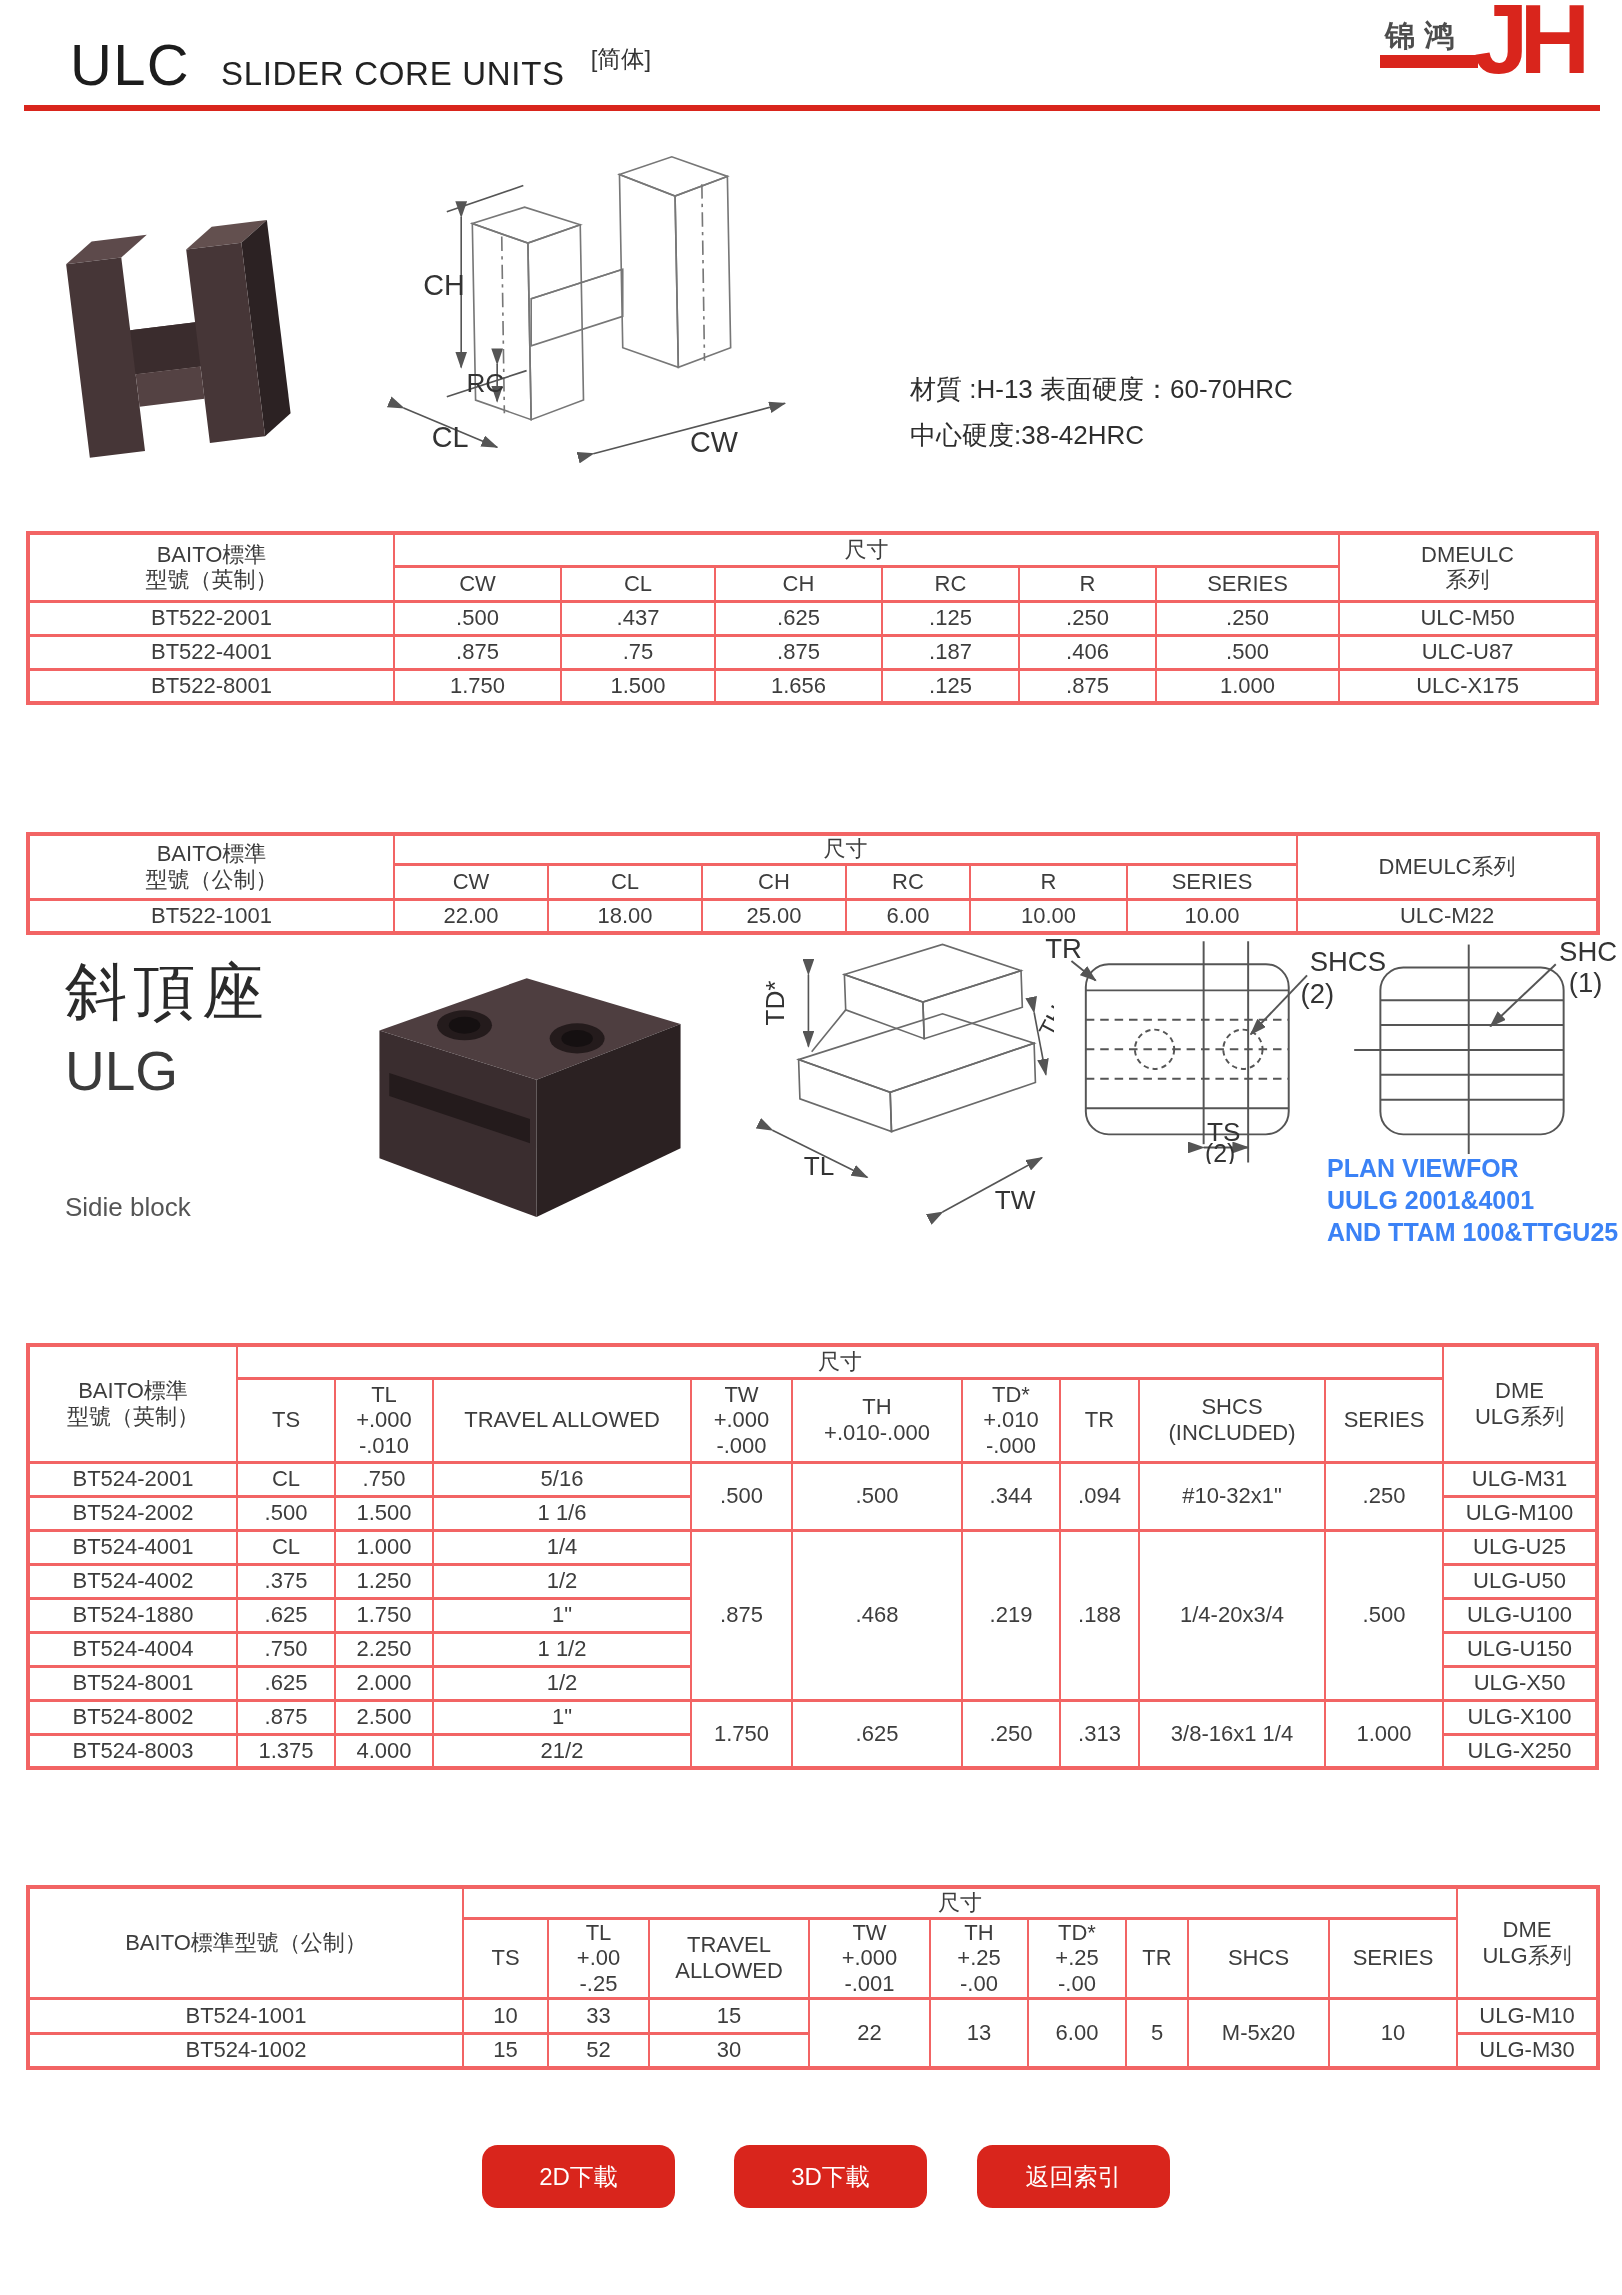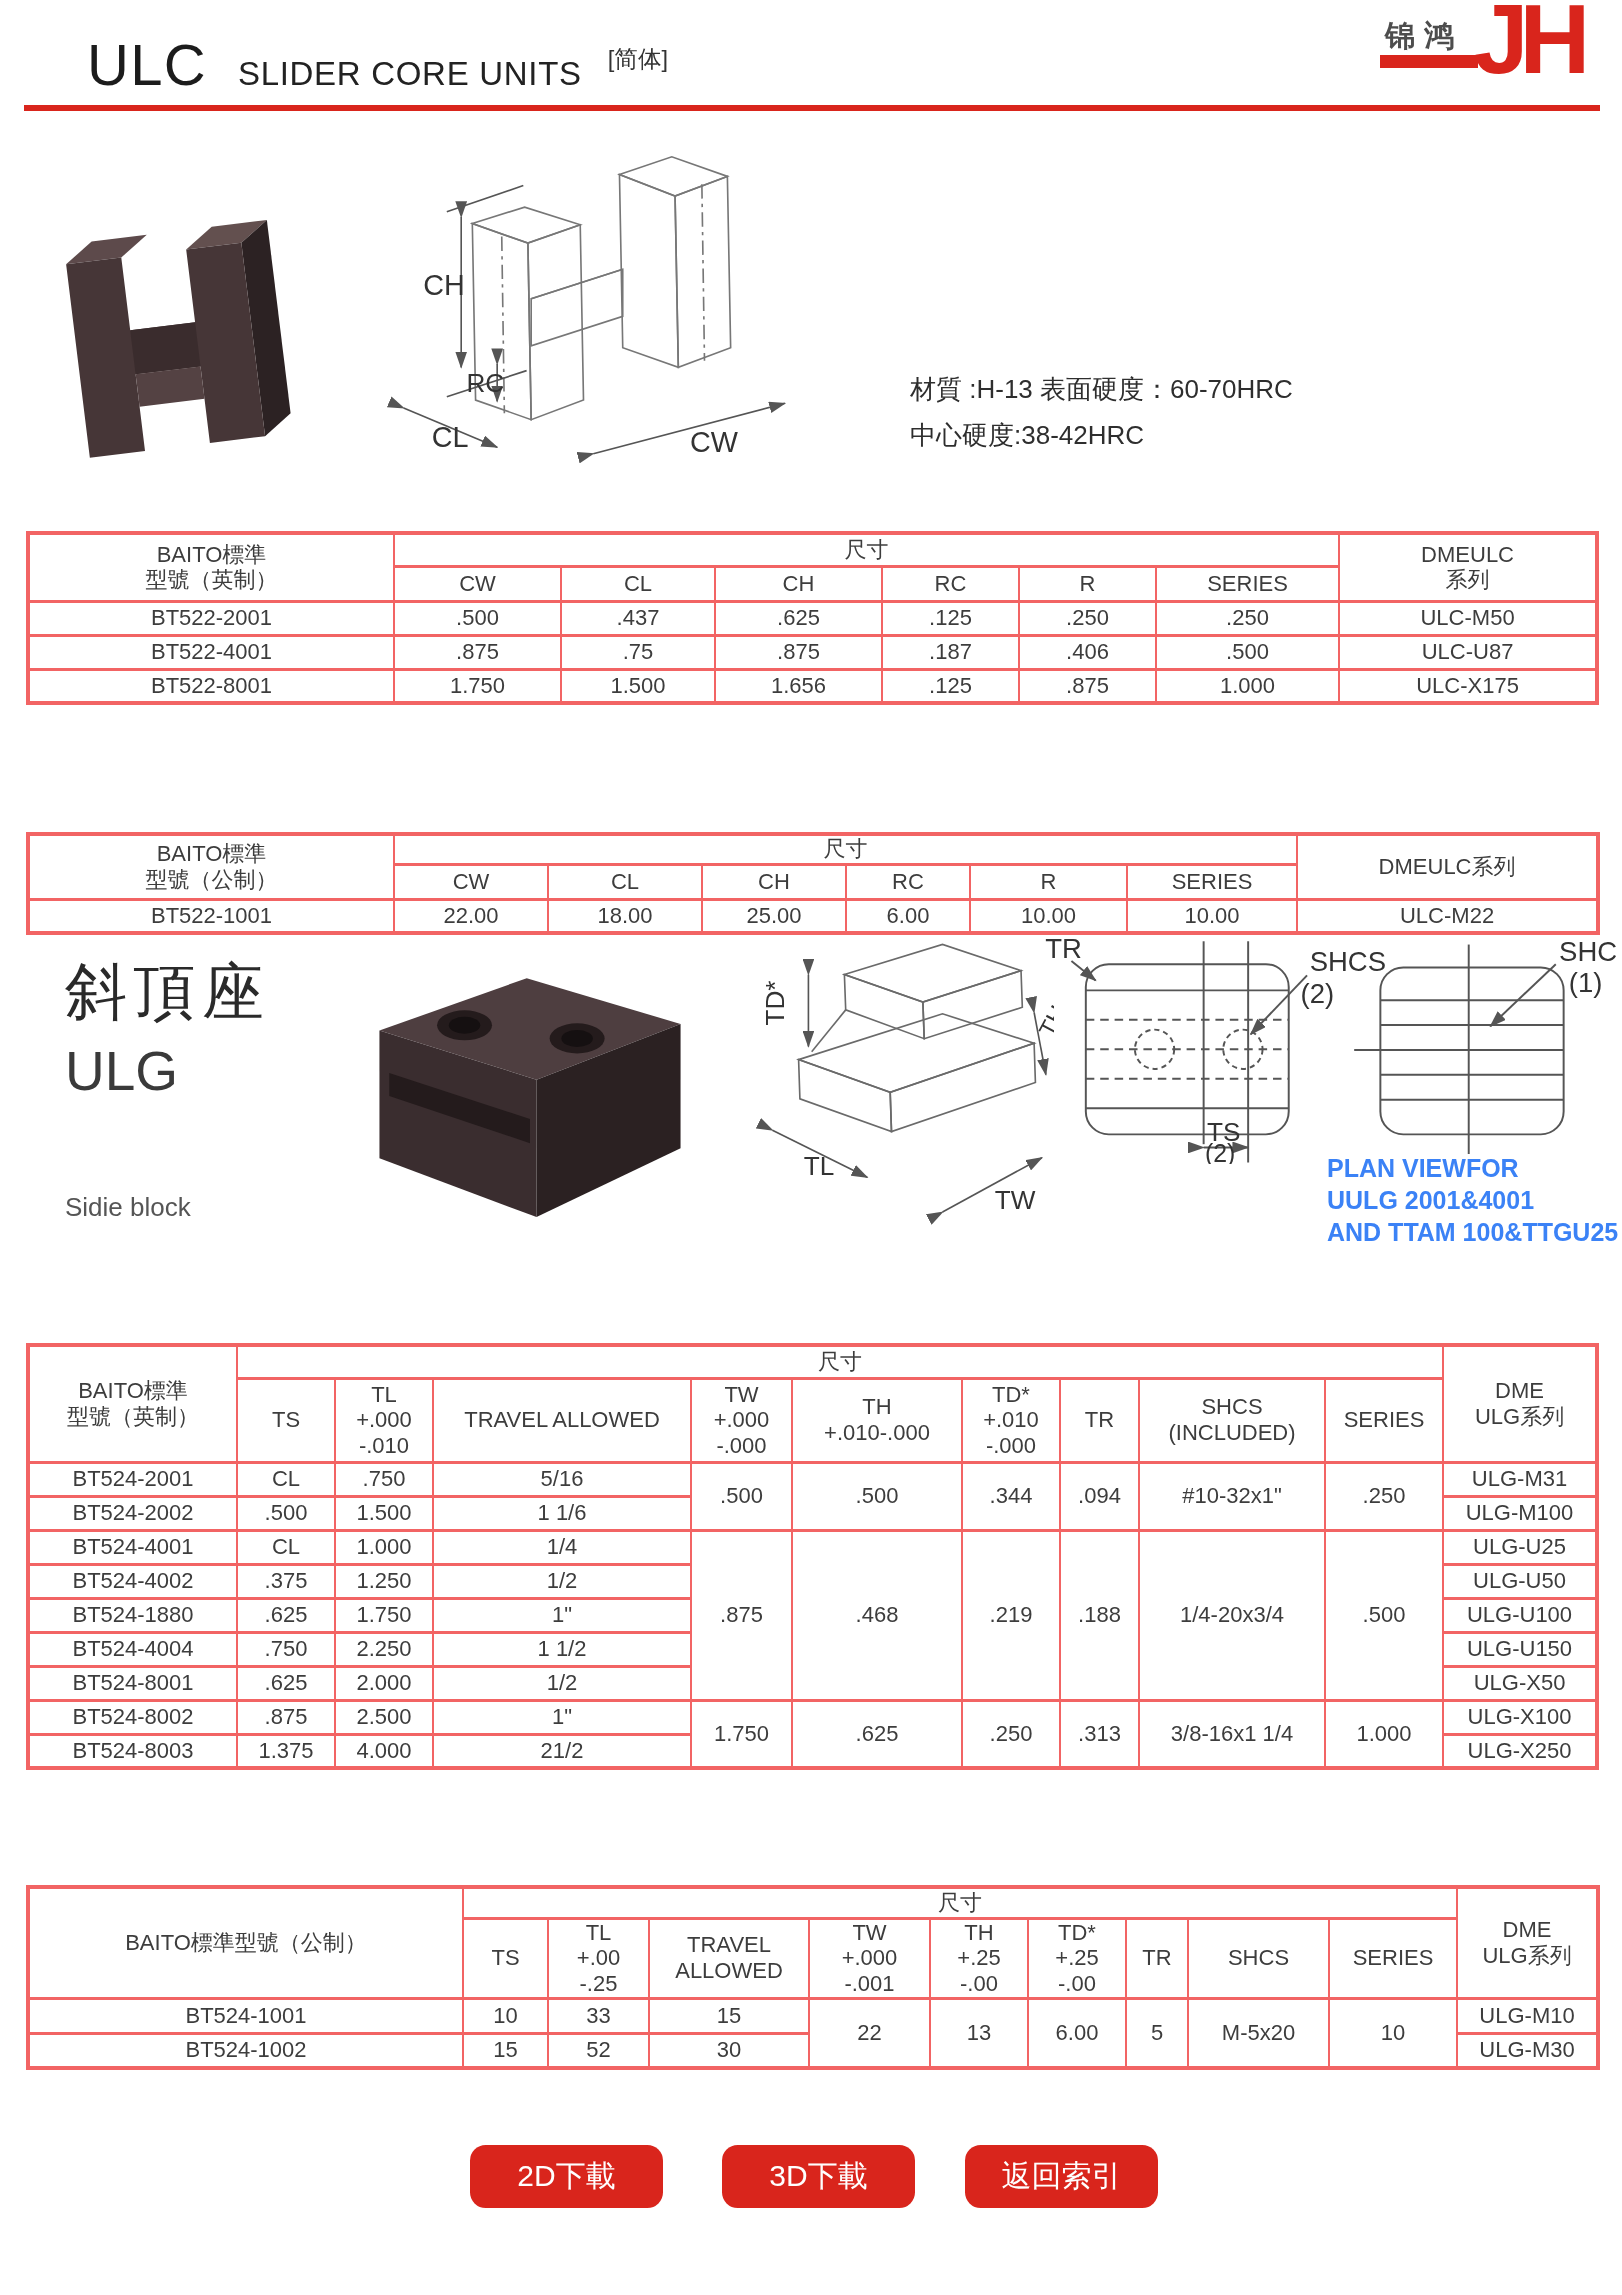--- a/index.html
+++ b/index.html
@@ -5,21 +5,21 @@
   html,body{margin:0;padding:0;}
   body{
     width:1622px;height:2295px;position:relative;background:#ffffff;
     font-family:"Liberation Sans",sans-serif;color:#333;overflow:hidden;
   }
   .abs{position:absolute;}
 
   
   .title-row{position:absolute;left:65px;top:31px;display:flex;align-items:baseline;}
   .title-zh{font-family:"Liberation Serif",serif;font-size:63px;letter-spacing:5.2px;color:#141414;}
-  .title-code{font-size:58px;margin-left:22px;color:#1c1c1c;letter-spacing:1.3px;}
+  .title-code{font-size:58px;margin-left:5px;color:#1c1c1c;letter-spacing:1.3px;}
   .title-en{font-size:33px;margin-left:31px;color:#222;letter-spacing:0.7px;}
   .lang-tag{font-size:23.6px;color:#333;align-self:flex-start;margin-left:26px;margin-top:11.8px;text-align:center;}
   .logo{position:absolute;right:41px;top:3.9px;width:196px;height:92px;}
   .logo-zh{position:absolute;left:0;top:11.8px;font-size:30px;font-weight:bold;color:#4d4d4d;letter-spacing:9.2px;}
   .logo-jh{position:absolute;right:0;top:-18.3px;font-size:98px;font-weight:bold;color:#d9251c;letter-spacing:-9.2px;line-height:1.1;}
   .logo-bar{position:absolute;left:-5.2px;top:51px;width:98px;height:13px;background:#d9251c;}
   .red-rule{position:absolute;left:23.6px;top:105px;width:1576px;height:5.9px;background:#d9251c;}
 
   
   .material{position:absolute;left:910px;top:376px;font-size:26px;color:#2e2e2e;line-height:1.0;}
@@ -41,21 +41,21 @@
 
   
   .sec-title-zh{position:absolute;left:65px;top:950px;font-family:"Liberation Serif",serif;font-size:62px;letter-spacing:6.5px;color:#2a2a2a;}
   .sec-title-code{position:absolute;left:65px;top:1039px;font-size:55px;color:#3a3a3a;}
   .sec-sub{position:absolute;left:65px;top:1192px;font-size:26px;color:#555;}
 
   .plan-caption{position:absolute;left:1327px;top:1153px;width:294px;font-size:25px;font-weight:600;color:#3b82f6;line-height:1.27;white-space:pre-line;}
 
   
   .btn{position:absolute;top:2145px;width:193px;height:63px;background:#d9251c;border-radius:15.7px;
-       color:#fff;font-size:30px;display:flex;align-items:center;justify-content:center;cursor:pointer;}
+       color:#fff;font-size:24px;display:flex;align-items:center;justify-content:center;cursor:pointer;margin-left:12px;}
   .btn1{left:470px;} .btn2{left:722px;} .btn3{left:965px;}
 
   svg text{font-family:"Liberation Sans",sans-serif;fill:#333;}
 </style>
 </head>
 <body>
 
 <div class="title-row">
   <span class="title-code">ULC</span>
   <span class="title-en">SLIDER CORE UNITS</span>

